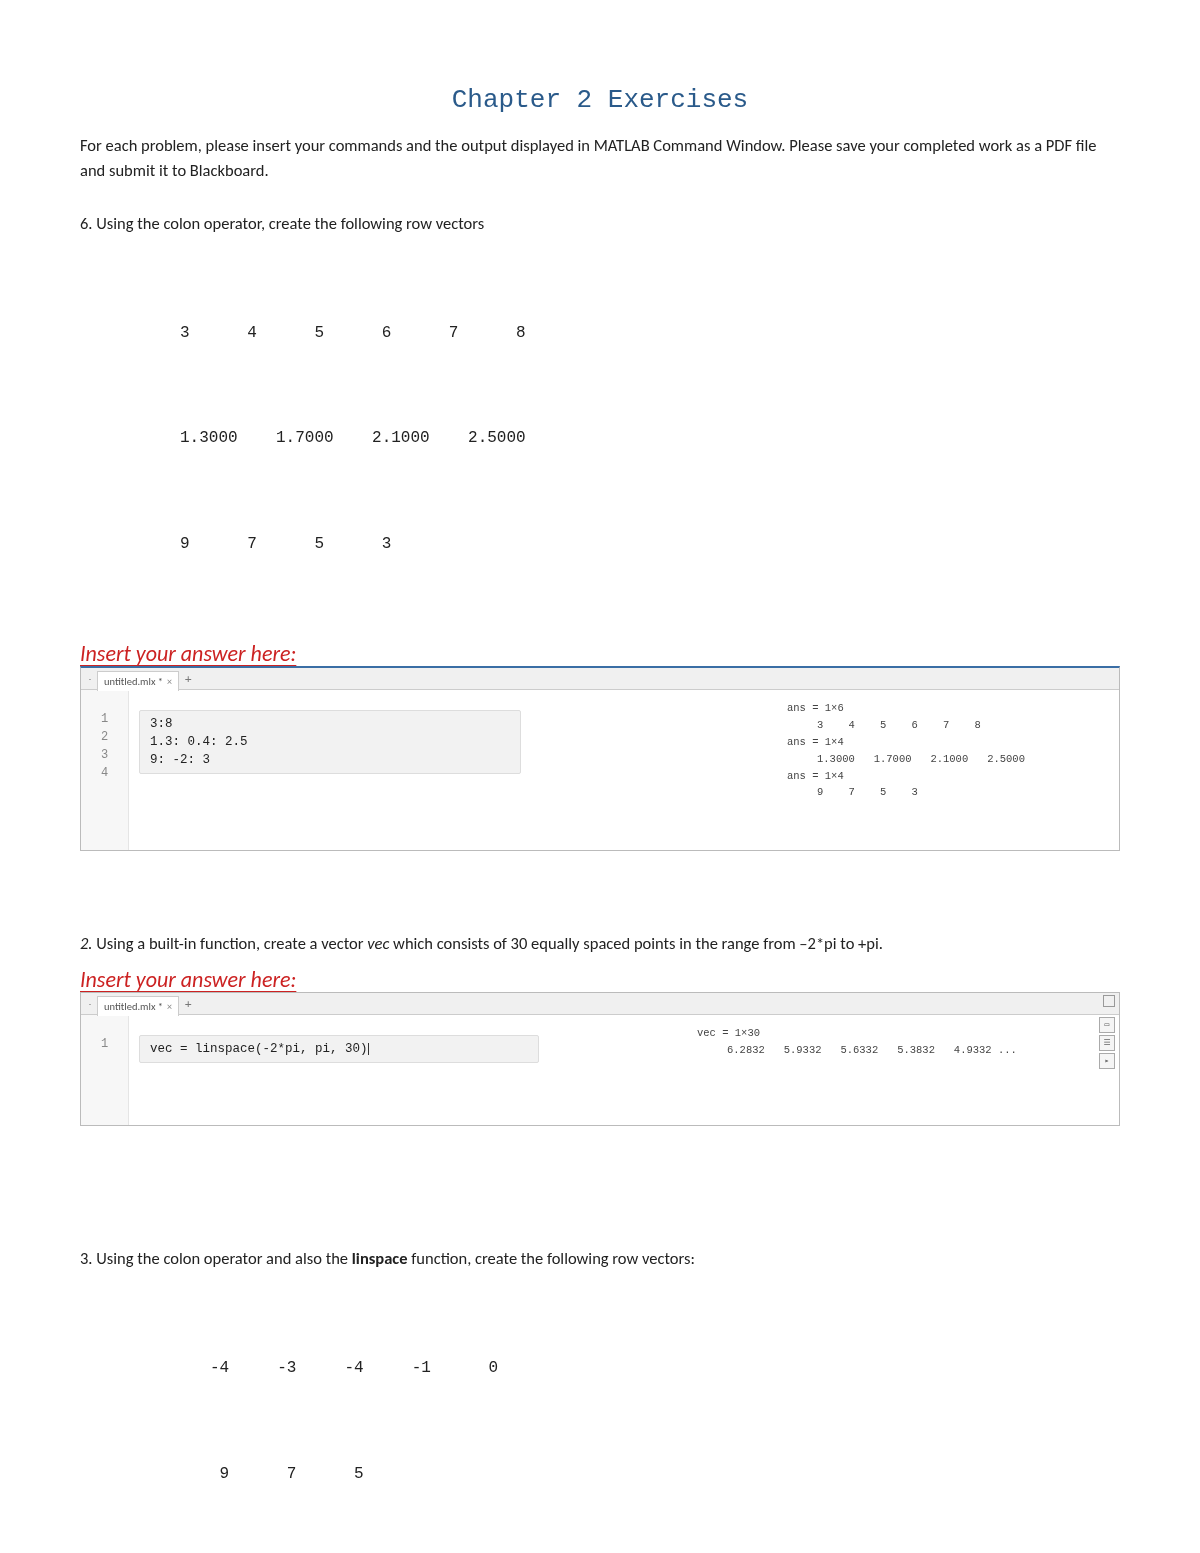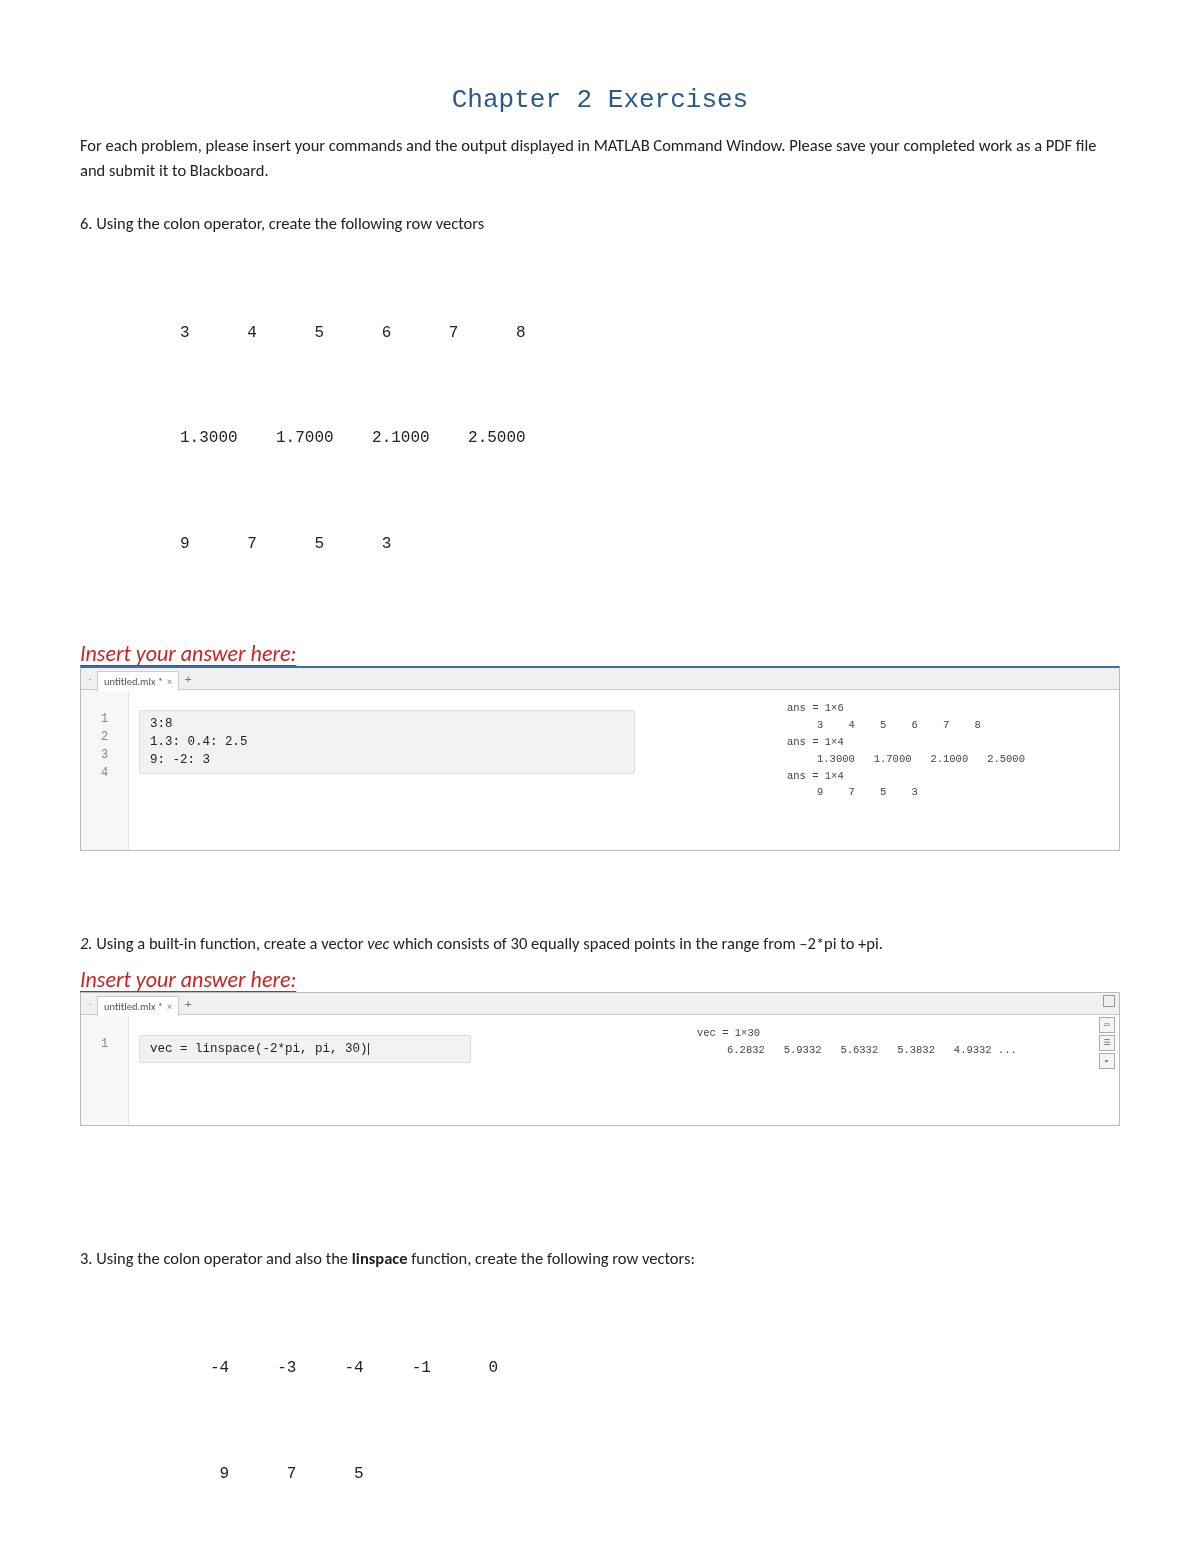--- a/index.html
+++ b/index.html
@@ -124,23 +124,23 @@
     }
     .code-box {
       background: #f2f2f2;
       border: 1px solid #ddd;
       border-radius: 2px;
       padding: 4px 10px;
       font-family: "Courier New", monospace;
       font-size: 12.5px;
       color: #222;
       line-height: 18px;
-      width: 496px;
-    }
-    .code-box.narrow { width: 332px; }
+      width: 382px;
+    }
+    .code-box.narrow { width: 400px; }
     .code-box .cursor {
       border-left: 1px solid #333;
       display: inline-block;
       height: 12px;
       vertical-align: middle;
     }
     .output-area {
       width: 340px;
       padding: 10px 8px 10px 8px;
       font-family: "Courier New", monospace;

